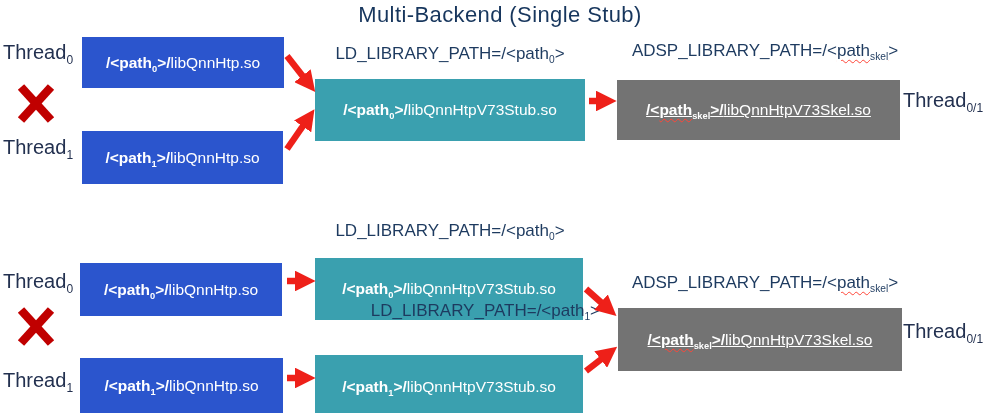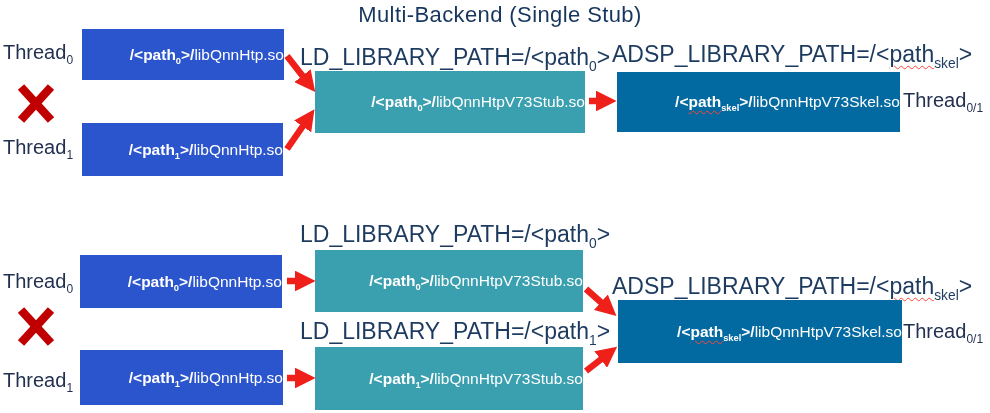--- a/index.html
+++ b/index.html
@@ -6,31 +6,31 @@
   .canvas {
     position:relative; width:990px; height:413px; overflow:hidden;
     background:#ffffff; font-family:"Liberation Sans", sans-serif;padding-left:42px;
   }
   .abs { position:absolute; }
   .title {
     color:#17365d; font-size:22px; letter-spacing:0.4px;
     text-align:center; white-space:nowrap;
   }
   .envlabel {
-    color:#1d3a5f; font-size:23px; white-space:nowrap; text-align:center;
+    color:#1d3a5f; font-size:17px; white-space:nowrap; text-align:center;
   }
   .thread { color:#233150; font-size:20px; white-space:nowrap; }
   sub { line-height:0; font-size:0.6em; }
   .box {
-    position:absolute; display:flex; align-items:center; justify-content:flex-end;
-    color:#ffffff; font-size:15.5px; white-space:nowrap;
+    position:absolute; display:flex; align-items:center; justify-content:center;
+    color:#ffffff; font-size:15.5px; white-space:nowrap;margin-top:8px;
   }
   .blue   { background:#2b55cd; }
   .teal   { background:#3aa0af; }
-  .purple { background:#0369a1; }
+  .purple { background:#737373;text-decoration:underline; }
   .pfx { font-weight:bold; }
   .squiggle {
     text-decoration-line:underline;
     text-decoration-style:wavy;
     text-decoration-color:#ff4538;
     text-decoration-thickness:1px;
     text-underline-offset:3px;
   }
   svg.overlay { position:absolute; left:0; top:0; pointer-events:none; }
 </style>
@@ -79,21 +79,21 @@
   <div class="box blue" style="left:80px;top:255px;width:202px;height:53px;">
       <span class="pfx"><span>/&lt;</span><span>path</span><sub>0</sub><span>&gt;/</span></span>
       <span>libQnnHtp.so</span>
     </div>
 
   <div class="box teal" style="left:315px;top:250px;width:268px;height:62px;">
       <span class="pfx"><span>/&lt;</span><span>path</span><sub>0</sub><span>&gt;/</span></span>
       <span>libQnnHtpV73Stub.so</span>
     </div>
 
-  <div class="abs envlabel" style="left:300px;top:318px;width:300px;"><span>LD_LIBRARY_PATH=/&lt;</span><span>path</span><sub>1</sub><span>&gt;</span></div>
+  <div class="abs envlabel" style="left:300px;top:301px;width:300px;text-align:right;"><span>LD_LIBRARY_PATH=/&lt;</span><span>path</span><sub>1</sub><span>&gt;</span></div>
 
   <div class="abs thread" style="left:3px;top:369px;"><span>Thread</span><sub>1</sub></div>
 
   <div class="box blue" style="left:80px;top:350px;width:203px;height:55px;">
       <span class="pfx"><span>/&lt;</span><span>path</span><sub>1</sub><span>&gt;/</span></span>
       <span>libQnnHtp.so</span>
     </div>
 
   <div class="box teal" style="left:315px;top:347px;width:268px;height:63px;">
       <span class="pfx"><span>/&lt;</span><span>path</span><sub>1</sub><span>&gt;/</span></span>

